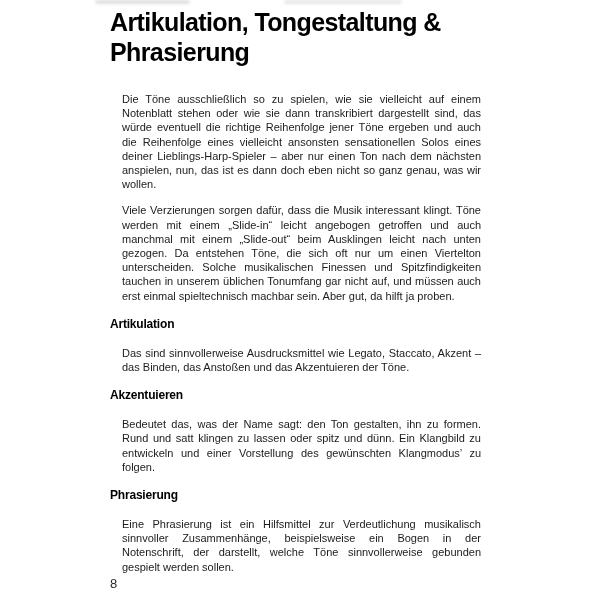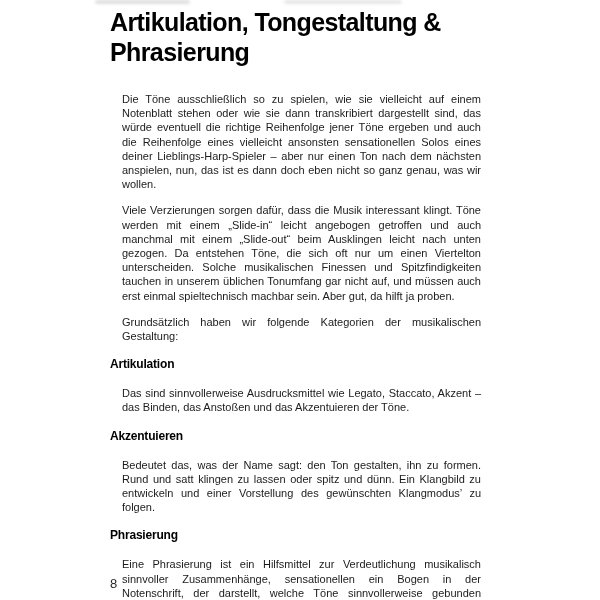--- a/index.html
+++ b/index.html
@@ -83,41 +83,40 @@
   <div class="content">
 
     <h1 class="title">
       <span class="title-line">Artikulation, Tongestaltung &amp;</span>
       <span class="title-line">Phrasierung</span>
     </h1>
 
     <div class="body-text">
       <p>Die Töne ausschließlich so zu spielen, wie sie vielleicht auf einem Notenblatt ste­hen oder wie sie dann transkribiert dargestellt sind, das würde eventuell die rich­tige Reihenfolge jener Töne ergeben und auch die Reihenfolge eines vielleicht ansonsten sensationellen Solos eines deiner Lieblings-Harp-Spieler – aber nur einen Ton nach dem nächsten anspielen, nun, das ist es dann doch eben nicht so ganz genau, was wir wollen.</p>
       <p>Viele Verzierungen sorgen dafür, dass die Musik interessant klingt. Töne werden mit einem „Slide-in“ leicht angebogen getroffen und auch manchmal mit einem „Slide-out“ beim Ausklingen leicht nach unten gezogen. Da entstehen Töne, die sich oft nur um einen Viertelton unterscheiden. Solche musikalischen Finessen und Spitzfindigkeiten tauchen in unserem üblichen Tonumfang gar nicht auf, und müssen auch erst einmal spieltechnisch machbar sein. Aber gut, da hilft ja pro­ben.</p>
-      <p>Grundsätzlich haben wir folgende Kategorien der musikalischen Gestaltung:</p>
     </div>
 
     <div class="section">
       <h2 class="section-heading">Artikulation</h2>
       <div class="body-text">
         <p>Das sind sinnvollerweise Ausdrucksmittel wie Legato, Staccato, Akzent – das Binden, das Anstoßen und das Akzentuieren der Töne.</p>
       </div>
     </div>
 
     <div class="section">
       <h2 class="section-heading">Akzentuieren</h2>
       <div class="body-text">
         <p>Bedeutet das, was der Name sagt: den Ton gestalten, ihn zu formen. Rund und satt klingen zu lassen oder spitz und dünn. Ein Klangbild zu entwickeln und einer Vorstellung des gewünschten Klangmodus’ zu folgen.</p>
       </div>
     </div>
 
     <div class="section">
       <h2 class="section-heading">Phrasierung</h2>
       <div class="body-text">
-        <p>Eine Phrasierung ist ein Hilfsmittel zur Verdeutlichung musikalisch sinnvoller Zu­sammenhänge, sensationellen ein Bogen in der Notenschrift, der darstellt, wel­che Töne sinnvollerweise gebunden gespielt werden sollen.</p>
+        <p>Eine Phrasierung ist ein Hilfsmittel zur Verdeutlichung musikalisch sinnvoller Zu­sammenhänge, beispielsweise ein Bogen in der Notenschrift, der darstellt, wel­che Töne sinnvollerweise gebunden gespielt werden sollen.</p>
       </div>
     </div>
 
   </div>
 
   <div class="page-number">8</div>
 
 </div>
 
 </body></html>

